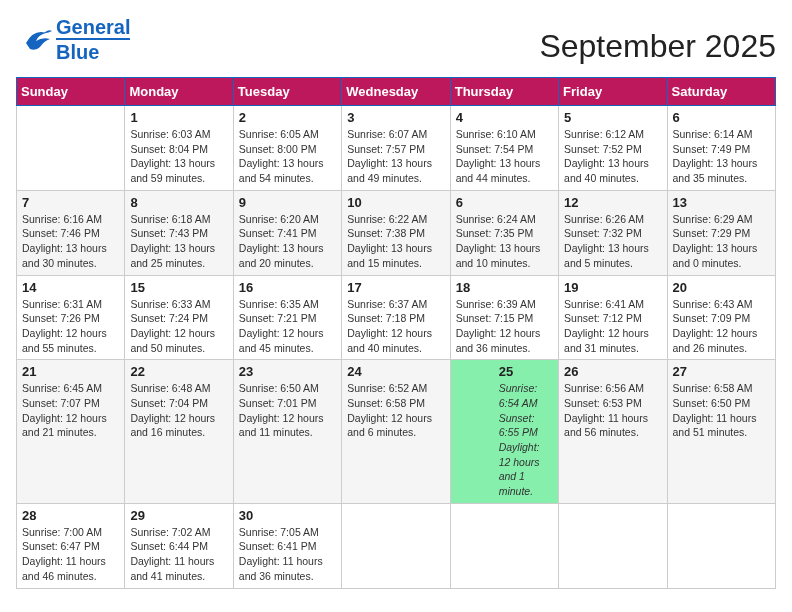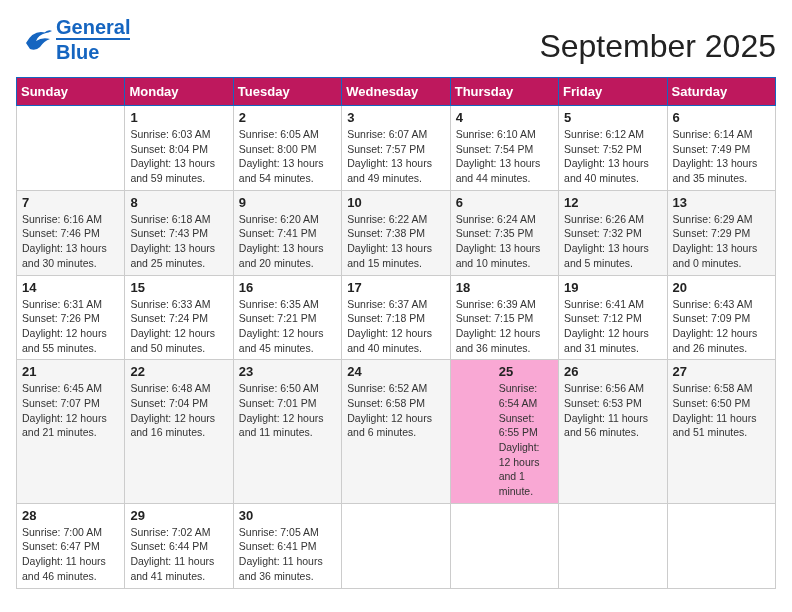--- a/index.html
+++ b/index.html
@@ -287,23 +287,23 @@
 Daylight: 12 hours
 and 11 minutes.</div>
         </td>
         <td style="background: rgb(245, 245, 245);">
           <div class="day-number">24</div>
           <div class="day-info" style="white-space: pre-line;">Sunrise: 6:52 AM
 Sunset: 6:58 PM
 Daylight: 12 hours
 and 6 minutes.</div>
         </td>
-        <td style="background: #f9a8d4; padding-left: 48px;">
+        <td style="background: #86efac; padding-left: 48px;">
           <div class="day-number">25</div>
-          <div class="day-info" style="white-space: pre-line;">Sunrise: 6:54 AM
+          <div class="day-info" style="white-space: pre-line; font-style: italic;">Sunrise: 6:54 AM
 Sunset: 6:55 PM
 Daylight: 12 hours
 and 1 minute.</div>
         </td>
         <td style="background: rgb(245, 245, 245);">
           <div class="day-number">26</div>
           <div class="day-info" style="white-space: pre-line;">Sunrise: 6:56 AM
 Sunset: 6:53 PM
 Daylight: 11 hours
 and 56 minutes.</div>

